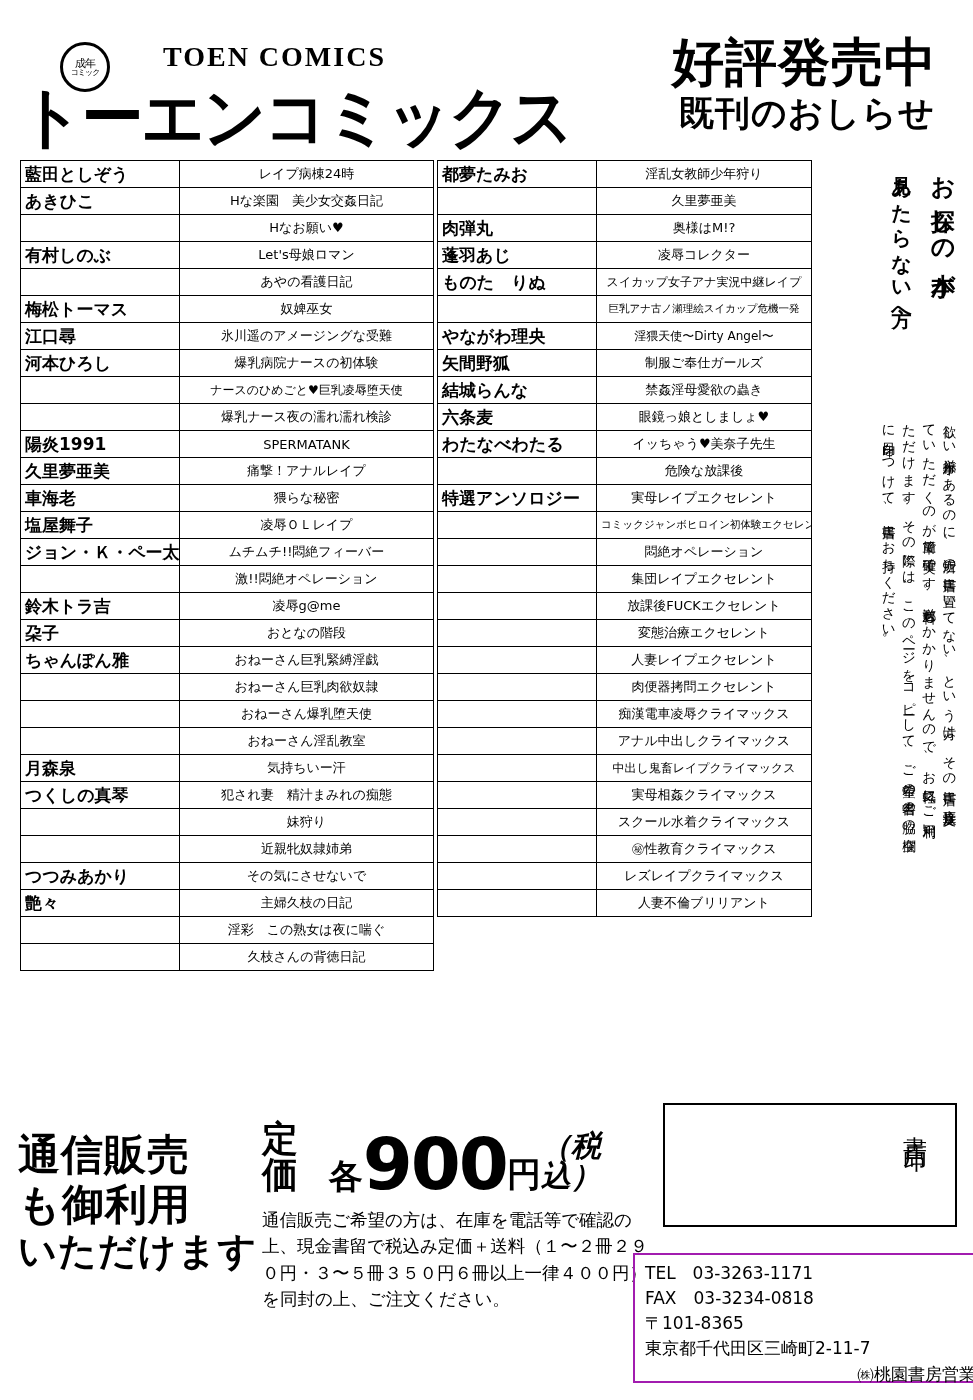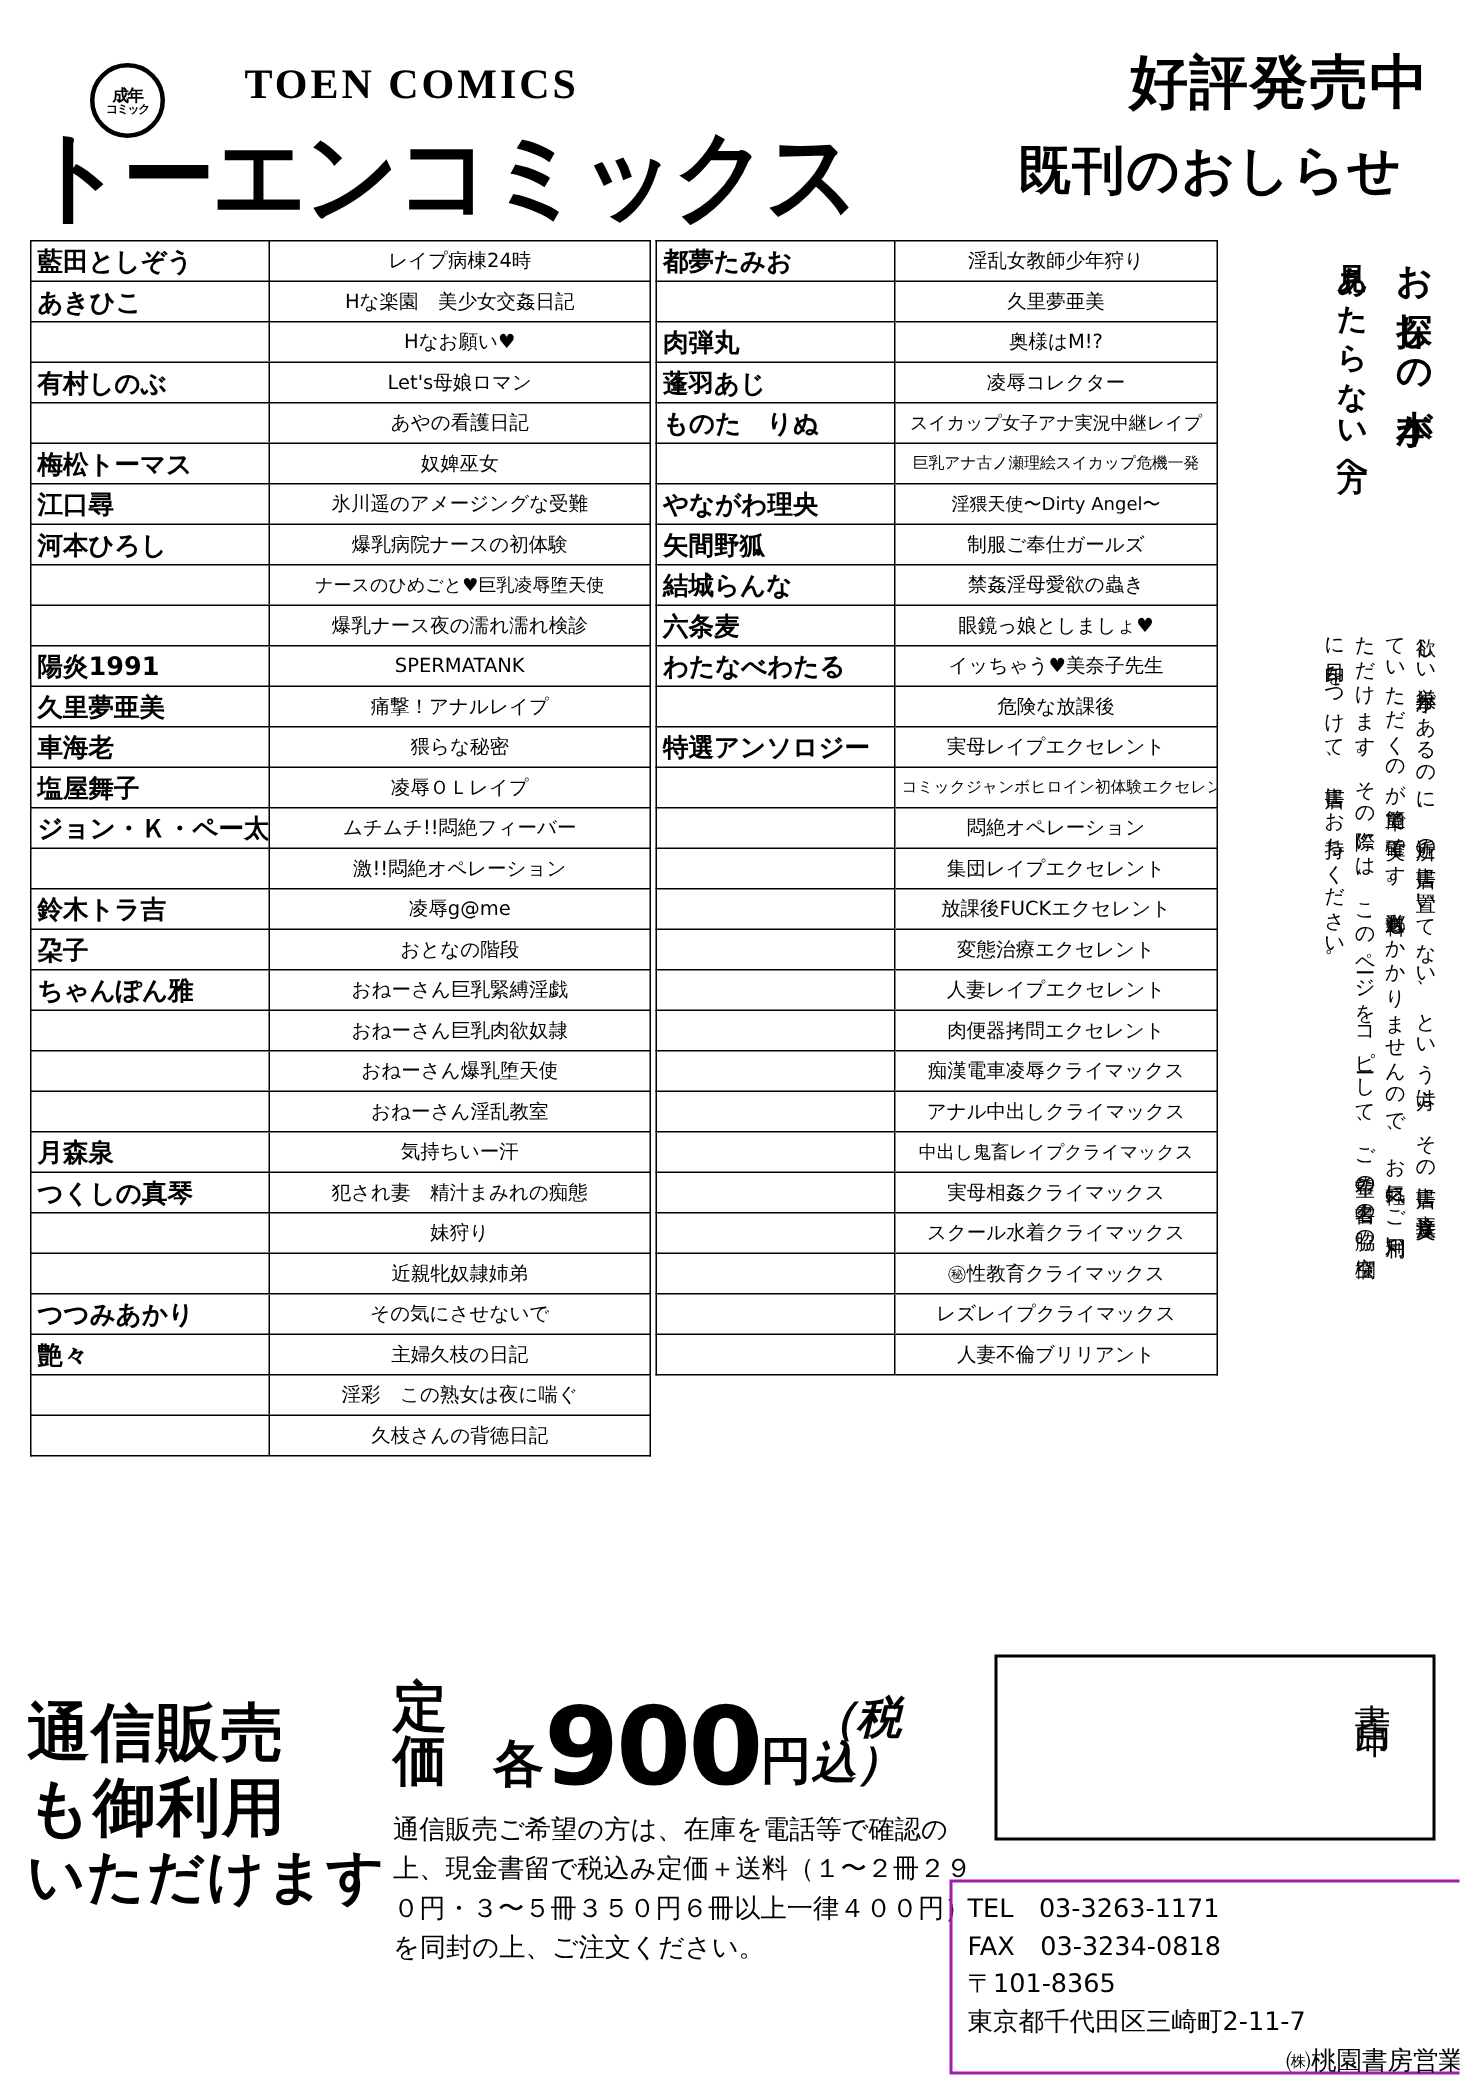--- a/index.html
+++ b/index.html
@@ -3,27 +3,27 @@
 <meta charset="utf-8">
 <style>
   html,body{margin:0;padding:0;background:#fff;}
   body{width:973px;height:1400px;font-family:"DejaVu Sans","Liberation Sans",sans-serif;color:#000;overflow:hidden;}
   .page{position:relative;width:973px;height:1400px;}
 
   
   .header{position:relative;height:150px;}
   .badge{position:absolute;left:60px;top:42px;width:44px;height:44px;border-radius:50%;border:3px solid #000;
          display:flex;flex-direction:column;align-items:center;justify-content:center;line-height:1;}
-  .badge span{font-size:11px;font-weight:bold;letter-spacing:-1px;}
+  .badge span{font-size:11px;font-weight:normal;letter-spacing:-1px;}
   .toen-en{position:absolute;left:163px;top:41px;font-family:"Liberation Serif","DejaVu Serif",serif;
            font-weight:bold;font-size:28px;letter-spacing:2px;}
   .toen-jp{position:absolute;left:20px;top:72px;font-size:62px;font-weight:bold;letter-spacing:-2px;
            font-family:"DejaVu Sans",sans-serif;white-space:nowrap;
            transform:scaleY(1.08);transform-origin:left top;}
-  .koubyou{position:absolute;right:20px;top:28px;font-size:39px;font-weight:bold;letter-spacing:1px;white-space:nowrap;text-align:center;}
+  .koubyou{position:absolute;right:36px;top:28px;font-size:52px;font-weight:bold;letter-spacing:1px;white-space:nowrap;text-align:center;}
   .kikan{position:absolute;right:38px;top:90px;font-size:35px;font-weight:bold;letter-spacing:1px;white-space:nowrap;}
 
   
   .main{position:absolute;left:0;top:160px;width:973px;}
   .col{position:absolute;top:0;}
   .colA{left:20px;width:414px;}
   .colB{left:437px;width:375px;}
 
   table.lst{border-collapse:collapse;width:100%;table-layout:fixed;}
   table.lst td{border:1px solid #000;height:26px;padding:0 4px;vertical-align:middle;}

